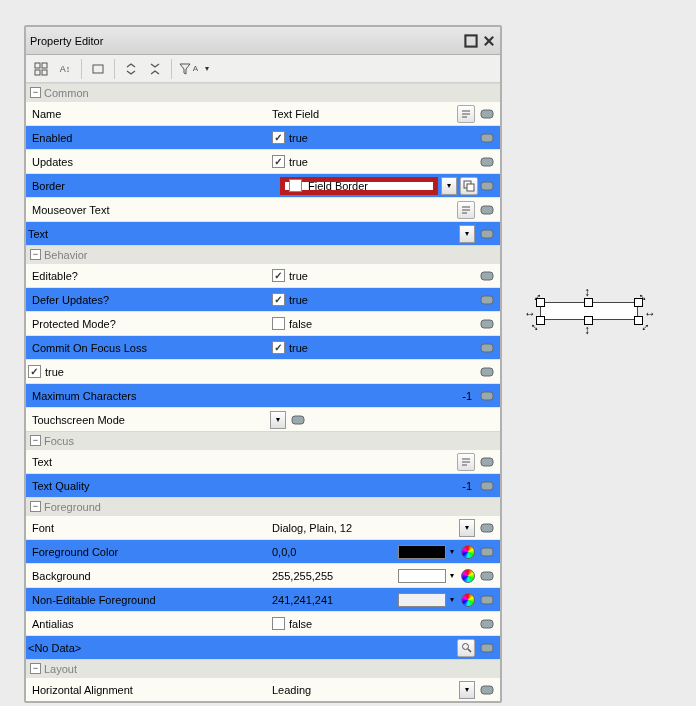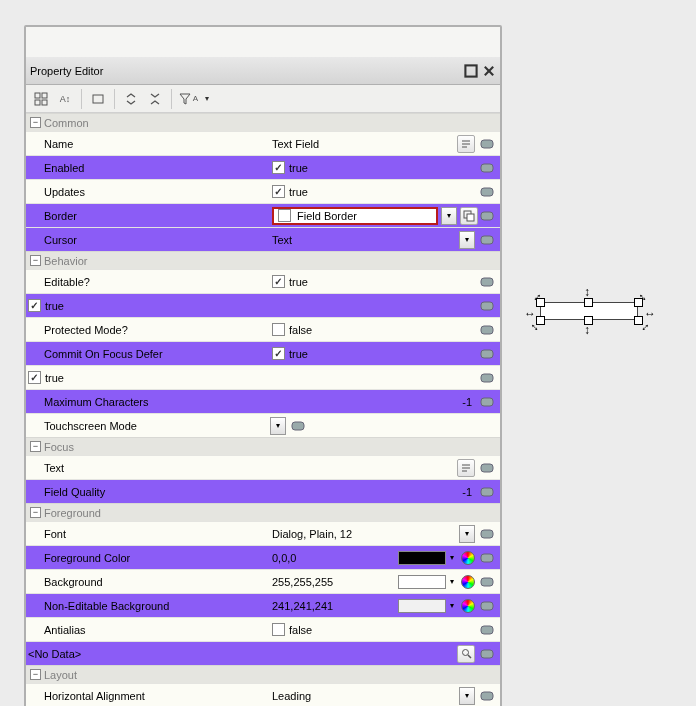--- a/index.html
+++ b/index.html
@@ -1,45 +1,45 @@
 <!DOCTYPE html>
 <html><head>
 <meta charset="utf-8">
 <style>
 * { box-sizing: border-box; margin: 0; padding: 0; }
 body { background: #ececec; font-family: Arial, sans-serif; font-size: 11px; width: 696px; height: 706px; position: relative; }
 .editor { position: absolute; left: 24px; top: 25px; width: 478px; background: #f5f5f3; border: 2px solid #b0b0b0; border-radius: 2px; }
-.titlebar { background: linear-gradient(#e8e8e8, #d5d5d5); height: 28px; display: flex; align-items: center; padding: 0 4px; border-bottom: 1px solid #b0b0b0; margin-top: 30px; }
+.titlebar { background: linear-gradient(#e8e8e8, #d5d5d5); height: 28px; display: flex; align-items: center; padding: 0 4px; border-bottom: 1px solid #b0b0b0; }
 .titlebar .title { flex: 1; font-size: 11px; color: #000; }
 .titlebar .wicon { width: 14px; height: 14px; margin-left: 4px; display: flex; align-items: center; justify-content: center; cursor: pointer; }
 .toolbar { height: 28px; display: flex; align-items: center; padding: 0 4px; gap: 2px; background: #f0f0ee; border-bottom: 1px solid #d0d0d0; }
 .toolbar .tbtn { width: 22px; height: 22px; border: 1px solid transparent; display: flex; align-items: center; justify-content: center; cursor: pointer; color: #555; font-size: 11px; }
 .toolbar .sep { width: 1px; height: 20px; background: #c8c8c8; margin: 0 3px; }
 .toolbar .dropdown-arrow { font-size: 8px; color: #333; }
 .pane { padding: 0; }
 .section-header { background: #e5e5e0; height: 18px; display: flex; align-items: center; padding-left: 4px; color: #808080; font-size: 11px; border-top: 1px solid #d8d8d4; }
 .section-header .toggle { width: 11px; height: 11px; border: 1px solid #888; background: #fff; display: flex; align-items: center; justify-content: center; font-size: 9px; line-height: 1; margin-right: 3px; cursor: pointer; color: #333; }
 .row { display: flex; align-items: center; height: 24px; border-top: 1px solid #e4e4e0; }
 .row.odd { background: #fcfcf5; }
-.row.even { background: #8b5cf6; }
-.row .label { width: 244px; padding-left: 18px; color: #000; font-size: 11px; }
+.row.even { background: #3b82f6; }
+.row .label { width: 244px; padding-left: 6px; color: #000; font-size: 11px; }
 .row .value { flex: 1; display: flex; align-items: center; font-size: 11px; color: #000; padding-left: 2px; text-align: center; }
 .row .icons { display: flex; align-items: center; gap: 3px; padding-right: 4px; }
 .chk { width: 13px; height: 13px; border: 1px solid #888; background: #fff; display: inline-flex; align-items: center; justify-content: center; margin-right: 4px; font-size: 10px; color: #333; }
 .chk.checked::after { content: "✓"; font-weight: bold; }
 .combo-btn { width: 16px; height: 18px; border: 1px solid #999; background: linear-gradient(#fff,#e0e0e0); display: flex; align-items: center; justify-content: center; font-size: 8px; cursor: pointer; }
 .icon-btn { width: 18px; height: 18px; border: 1px solid #aaa; background: linear-gradient(#fefefe,#e4e4e4); border-radius: 2px; display: flex; align-items: center; justify-content: center; cursor: pointer; font-size: 10px; }
 .bind-icon { width: 18px; height: 18px; display: flex; align-items: center; justify-content: center; }
 .bind-icon svg { width: 14px; height: 14px; }
 .color-swatch { width: 48px; height: 14px; border: 1px solid #888; display: inline-block; }
 .swatch-combo { display: flex; align-items: center; }
 .swatch-combo .arrow { width: 12px; display: flex; justify-content: center; font-size: 8px; }
 .color-wheel { width: 14px; height: 14px; border-radius: 50%; background: conic-gradient(red, yellow, lime, cyan, blue, magenta, red); border: 1px solid #666; }
 .border-value { display: flex; align-items: center; gap: 3px; width: 100%; }
-.border-text { flex: 1; border: 2px solid #b91c1c; background: #fff; height: 18px; display: flex; align-items: center; padding: 0 4px; }
+.border-text { flex: 1; border: 5px solid #b91c1c; background: #fff; height: 18px; display: flex; align-items: center; padding: 0 4px; margin-left: 8px; }
 .border-text .chk { margin-right: 6px; }
 .preview { position: absolute; left: 524px; top: 288px; width: 130px; height: 44px; }
 .tf-box { position: absolute; left: 16px; top: 14px; width: 98px; height: 18px; border: 1px solid #444; background: #fff; }
 .handle { position: absolute; width: 9px; height: 9px; background: #fff; border: 1px solid #000; }
 .harrow { position: absolute; font-size: 12px; color: #000; line-height: 1; }
 </style>
 </head>
 <body>
 
 <div class="editor">
@@ -166,152 +166,170 @@
         </div>
       </div>
       <div class="icons">
           <span class="bind-icon">
             <svg>
               <rect x="1" y="3" width="12" height="8" rx="3" fill="#9aa" stroke="#667"></rect>
             </svg>
           </span>
         </div>
     </div>
-    <div class="row even">
-      <div class="label">Cursor</div>
-      <div class="value">Text</div>
-      <div class="icons">
-        <div class="combo-btn">▾</div>
-        <span class="bind-icon">
-            <svg>
-              <rect x="1" y="3" width="12" height="8" rx="3" fill="#9aa" stroke="#667"></rect>
-            </svg>
-          </span>
-      </div>
-    </div>
-
-    <div class="section-header">
-      <span class="toggle">−</span>
-      <span>Behavior</span>
-    </div>
-    <div class="row odd">
-      <div class="label">Editable?</div>
-      <div class="value">
-          <span class="chk checked"></span>
-          <span>true</span>
-        </div>
-      <div class="icons">
-          <span class="bind-icon">
-            <svg>
-              <rect x="1" y="3" width="12" height="8" rx="3" fill="#9aa" stroke="#667"></rect>
-            </svg>
-          </span>
-        </div>
-    </div>
-    <div class="row even">
-      <div class="value">
-          <span class="chk checked"></span>
-          <span>true</span>
-        </div>
-      <div class="icons">
-          <span class="bind-icon">
-            <svg>
-              <rect x="1" y="3" width="12" height="8" rx="3" fill="#9aa" stroke="#667"></rect>
-            </svg>
-          </span>
-        </div>
-    </div>
-    <div class="row odd">
-      <div class="label">Protected Mode?</div>
-      <div class="value">
-          <span class="chk"></span>
-          <span>false</span>
-        </div>
-      <div class="icons">
-          <span class="bind-icon">
-            <svg>
-              <rect x="1" y="3" width="12" height="8" rx="3" fill="#9aa" stroke="#667"></rect>
-            </svg>
-          </span>
-        </div>
-    </div>
-    <div class="row even">
-      <div class="label">Commit On Focus Defer</div>
-      <div class="value">
-          <span class="chk checked"></span>
-          <span>true</span>
-        </div>
-      <div class="icons">
-          <span class="bind-icon">
-            <svg>
-              <rect x="1" y="3" width="12" height="8" rx="3" fill="#9aa" stroke="#667"></rect>
-            </svg>
-          </span>
-        </div>
-    </div>
-    <div class="row odd">
-      <div class="value">
-          <span class="chk checked"></span>
-          <span>true</span>
-        </div>
-      <div class="icons">
-          <span class="bind-icon">
-            <svg>
-              <rect x="1" y="3" width="12" height="8" rx="3" fill="#9aa" stroke="#667"></rect>
-            </svg>
-          </span>
-        </div>
-    </div>
-    <div class="row even">
-      <div class="label">Maximum Characters</div>
-      <div class="value" style="justify-content:flex-end;padding-right:6px;">-1</div>
-      <div class="icons">
-          <span class="bind-icon">
-            <svg>
-              <rect x="1" y="3" width="12" height="8" rx="3" fill="#9aa" stroke="#667"></rect>
-            </svg>
-          </span>
-        </div>
-    </div>
-    <div class="row odd">
-      <div class="label">Touchscreen Mode</div>
-      <div class="icons">
-        <div class="combo-btn">▾</div>
-        <span class="bind-icon">
-            <svg>
-              <rect x="1" y="3" width="12" height="8" rx="3" fill="#9aa" stroke="#667"></rect>
-            </svg>
-          </span>
-      </div>
-    </div>
-
-    <div class="section-header">
-      <span class="toggle">−</span>
-      <span>Focus</span>
-    </div>
-    <div class="row odd">
-      <div class="label">Text</div>
+    <div class="row odd">
+      <div class="label">Mouseover Text</div>
       <div class="value"></div>
       <div class="icons">
         <span class="icon-btn">
             <svg width="10" height="10">
               <line x1="1" y1="2" x2="9" y2="2" stroke="#555"></line>
               <line x1="1" y1="5" x2="9" y2="5" stroke="#555"></line>
               <line x1="1" y1="8" x2="6" y2="8" stroke="#555"></line>
             </svg>
           </span>
         <span class="bind-icon">
             <svg>
               <rect x="1" y="3" width="12" height="8" rx="3" fill="#9aa" stroke="#667"></rect>
             </svg>
           </span>
       </div>
     </div>
     <div class="row even">
-      <div class="label">Field Quality</div>
+      <div class="value">Text</div>
+      <div class="icons">
+        <div class="combo-btn">▾</div>
+        <span class="bind-icon">
+            <svg>
+              <rect x="1" y="3" width="12" height="8" rx="3" fill="#9aa" stroke="#667"></rect>
+            </svg>
+          </span>
+      </div>
+    </div>
+
+    <div class="section-header">
+      <span class="toggle">−</span>
+      <span>Behavior</span>
+    </div>
+    <div class="row odd">
+      <div class="label">Editable?</div>
+      <div class="value">
+          <span class="chk checked"></span>
+          <span>true</span>
+        </div>
+      <div class="icons">
+          <span class="bind-icon">
+            <svg>
+              <rect x="1" y="3" width="12" height="8" rx="3" fill="#9aa" stroke="#667"></rect>
+            </svg>
+          </span>
+        </div>
+    </div>
+    <div class="row even">
+      <div class="label">Defer Updates?</div>
+      <div class="value">
+          <span class="chk checked"></span>
+          <span>true</span>
+        </div>
+      <div class="icons">
+          <span class="bind-icon">
+            <svg>
+              <rect x="1" y="3" width="12" height="8" rx="3" fill="#9aa" stroke="#667"></rect>
+            </svg>
+          </span>
+        </div>
+    </div>
+    <div class="row odd">
+      <div class="label">Protected Mode?</div>
+      <div class="value">
+          <span class="chk"></span>
+          <span>false</span>
+        </div>
+      <div class="icons">
+          <span class="bind-icon">
+            <svg>
+              <rect x="1" y="3" width="12" height="8" rx="3" fill="#9aa" stroke="#667"></rect>
+            </svg>
+          </span>
+        </div>
+    </div>
+    <div class="row even">
+      <div class="label">Commit On Focus Loss</div>
+      <div class="value">
+          <span class="chk checked"></span>
+          <span>true</span>
+        </div>
+      <div class="icons">
+          <span class="bind-icon">
+            <svg>
+              <rect x="1" y="3" width="12" height="8" rx="3" fill="#9aa" stroke="#667"></rect>
+            </svg>
+          </span>
+        </div>
+    </div>
+    <div class="row odd">
+      <div class="value">
+          <span class="chk checked"></span>
+          <span>true</span>
+        </div>
+      <div class="icons">
+          <span class="bind-icon">
+            <svg>
+              <rect x="1" y="3" width="12" height="8" rx="3" fill="#9aa" stroke="#667"></rect>
+            </svg>
+          </span>
+        </div>
+    </div>
+    <div class="row even">
+      <div class="label">Maximum Characters</div>
+      <div class="value" style="justify-content:flex-end;padding-right:6px;">-1</div>
+      <div class="icons">
+          <span class="bind-icon">
+            <svg>
+              <rect x="1" y="3" width="12" height="8" rx="3" fill="#9aa" stroke="#667"></rect>
+            </svg>
+          </span>
+        </div>
+    </div>
+    <div class="row odd">
+      <div class="label">Touchscreen Mode</div>
+      <div class="icons">
+        <div class="combo-btn">▾</div>
+        <span class="bind-icon">
+            <svg>
+              <rect x="1" y="3" width="12" height="8" rx="3" fill="#9aa" stroke="#667"></rect>
+            </svg>
+          </span>
+      </div>
+    </div>
+
+    <div class="section-header">
+      <span class="toggle">−</span>
+      <span>Focus</span>
+    </div>
+    <div class="row odd">
+      <div class="label">Text</div>
+      <div class="value"></div>
+      <div class="icons">
+        <span class="icon-btn">
+            <svg width="10" height="10">
+              <line x1="1" y1="2" x2="9" y2="2" stroke="#555"></line>
+              <line x1="1" y1="5" x2="9" y2="5" stroke="#555"></line>
+              <line x1="1" y1="8" x2="6" y2="8" stroke="#555"></line>
+            </svg>
+          </span>
+        <span class="bind-icon">
+            <svg>
+              <rect x="1" y="3" width="12" height="8" rx="3" fill="#9aa" stroke="#667"></rect>
+            </svg>
+          </span>
+      </div>
+    </div>
+    <div class="row even">
+      <div class="label">Text Quality</div>
       <div class="value" style="justify-content:flex-end;padding-right:6px;">-1</div>
       <div class="icons">
           <span class="bind-icon">
             <svg>
               <rect x="1" y="3" width="12" height="8" rx="3" fill="#9aa" stroke="#667"></rect>
             </svg>
           </span>
         </div>
     </div>
 
@@ -357,21 +375,21 @@
           </div>
         <span class="color-wheel"></span>
         <span class="bind-icon">
             <svg>
               <rect x="1" y="3" width="12" height="8" rx="3" fill="#9aa" stroke="#667"></rect>
             </svg>
           </span>
       </div>
     </div>
     <div class="row even">
-      <div class="label">Non-Editable Background</div>
+      <div class="label">Non-Editable Foreground</div>
       <div class="value">241,241,241</div>
       <div class="icons">
         <div class="swatch-combo">
             <span class="color-swatch" style="background:#f1f1f1"></span>
             <span class="arrow">▾</span>
           </div>
         <span class="color-wheel"></span>
         <span class="bind-icon">
             <svg>
               <rect x="1" y="3" width="12" height="8" rx="3" fill="#9aa" stroke="#667"></rect>

